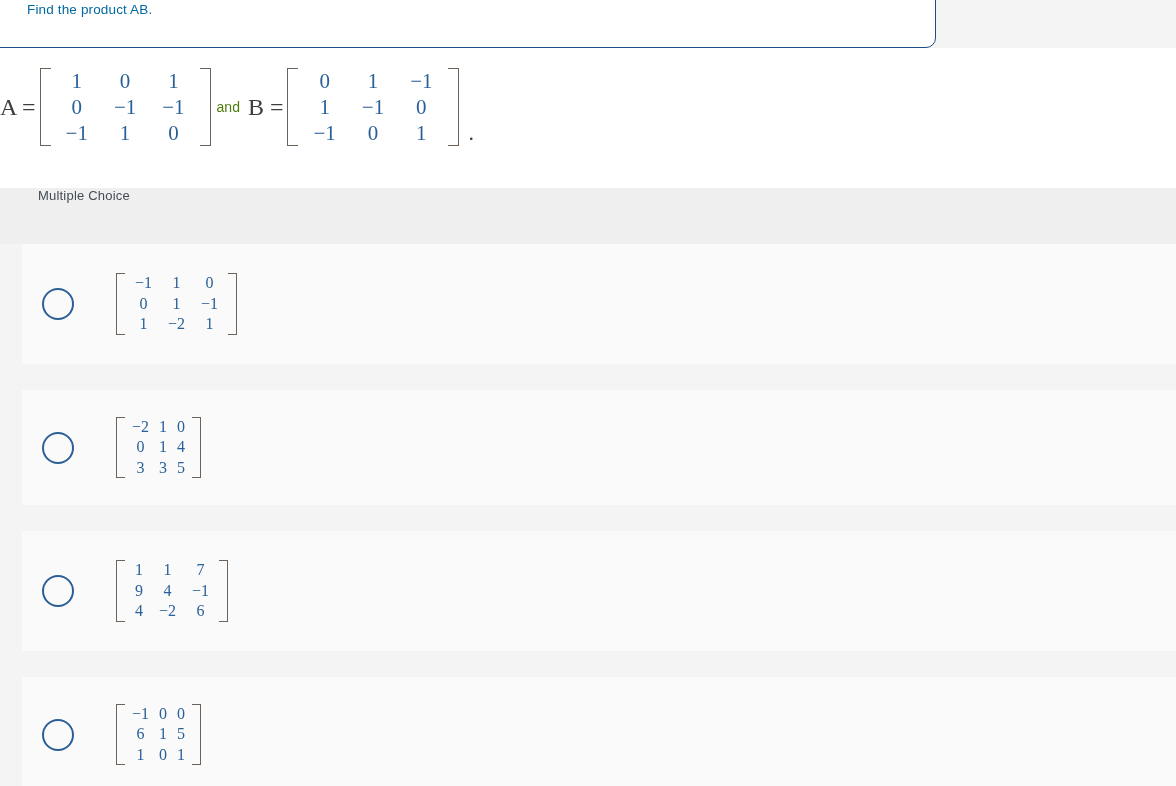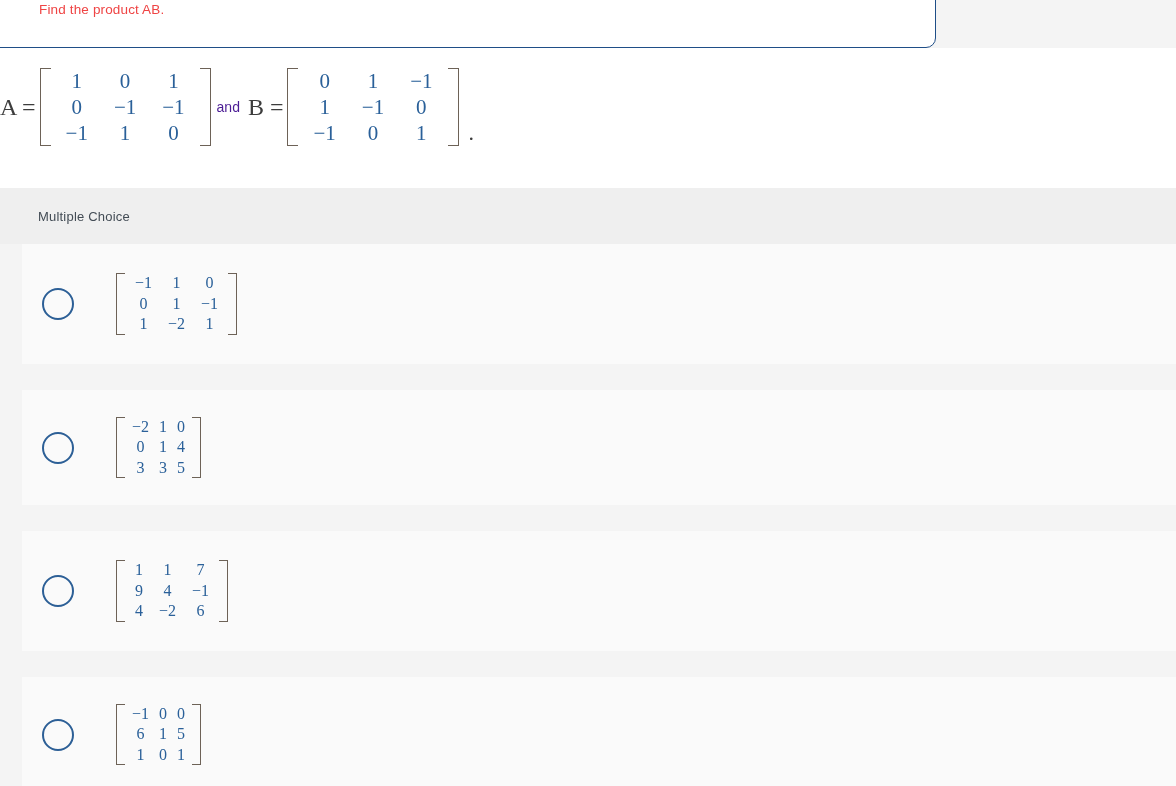--- a/index.html
+++ b/index.html
@@ -36,24 +36,24 @@
     top: 2px;
     font-size: 13.5px;
     color: #3a4a5a;
     white-space: nowrap;
     letter-spacing: .1px;
     overflow: hidden;
     height: 9px;
   }
   .question-text {
     position: absolute;
-    left: 44px;
+    left: 32px;
     top: 31px;
     font-size: 13.5px;
-    color: #ef4444;
+    color: #0369a1;
     letter-spacing: .15px;
   }
 
   
   .matrix-band {
     position: absolute;
     left: 0;
     top: 48px;
     width: 1176px;
     height: 140px;
@@ -71,21 +71,21 @@
   .lead {
     font-family: "Liberation Serif", serif;
     font-size: 24px;
     color: #3d3d3d;
     padding: 0 4px 0 0;
     white-space: nowrap;
   }
   .conn {
     font-family: "Liberation Sans", sans-serif;
     font-size: 14px;
-    color: #4c1d95;
+    color: #4d7c0f;
     padding: 0 6px;
     white-space: nowrap;
   }
   .leadB {
     font-family: "Liberation Serif", serif;
     font-size: 24px;
     color: #3d3d3d;
     padding: 0 4px 0 2px;
     white-space: nowrap;
   }
@@ -143,21 +143,21 @@
 
   
   .mc-band {
     position: absolute;
     left: 0;
     top: 188px;
     width: 1176px;
     height: 56px;
     background: #efefef;
     display: flex;
-    align-items: center;
+    align-items: flex-start;
   }
   .mc-label {
     margin-left: 38px;
     font-size: 13px;
     color: #434c55;
     letter-spacing: .2px;
   }
 
   
   .options {

